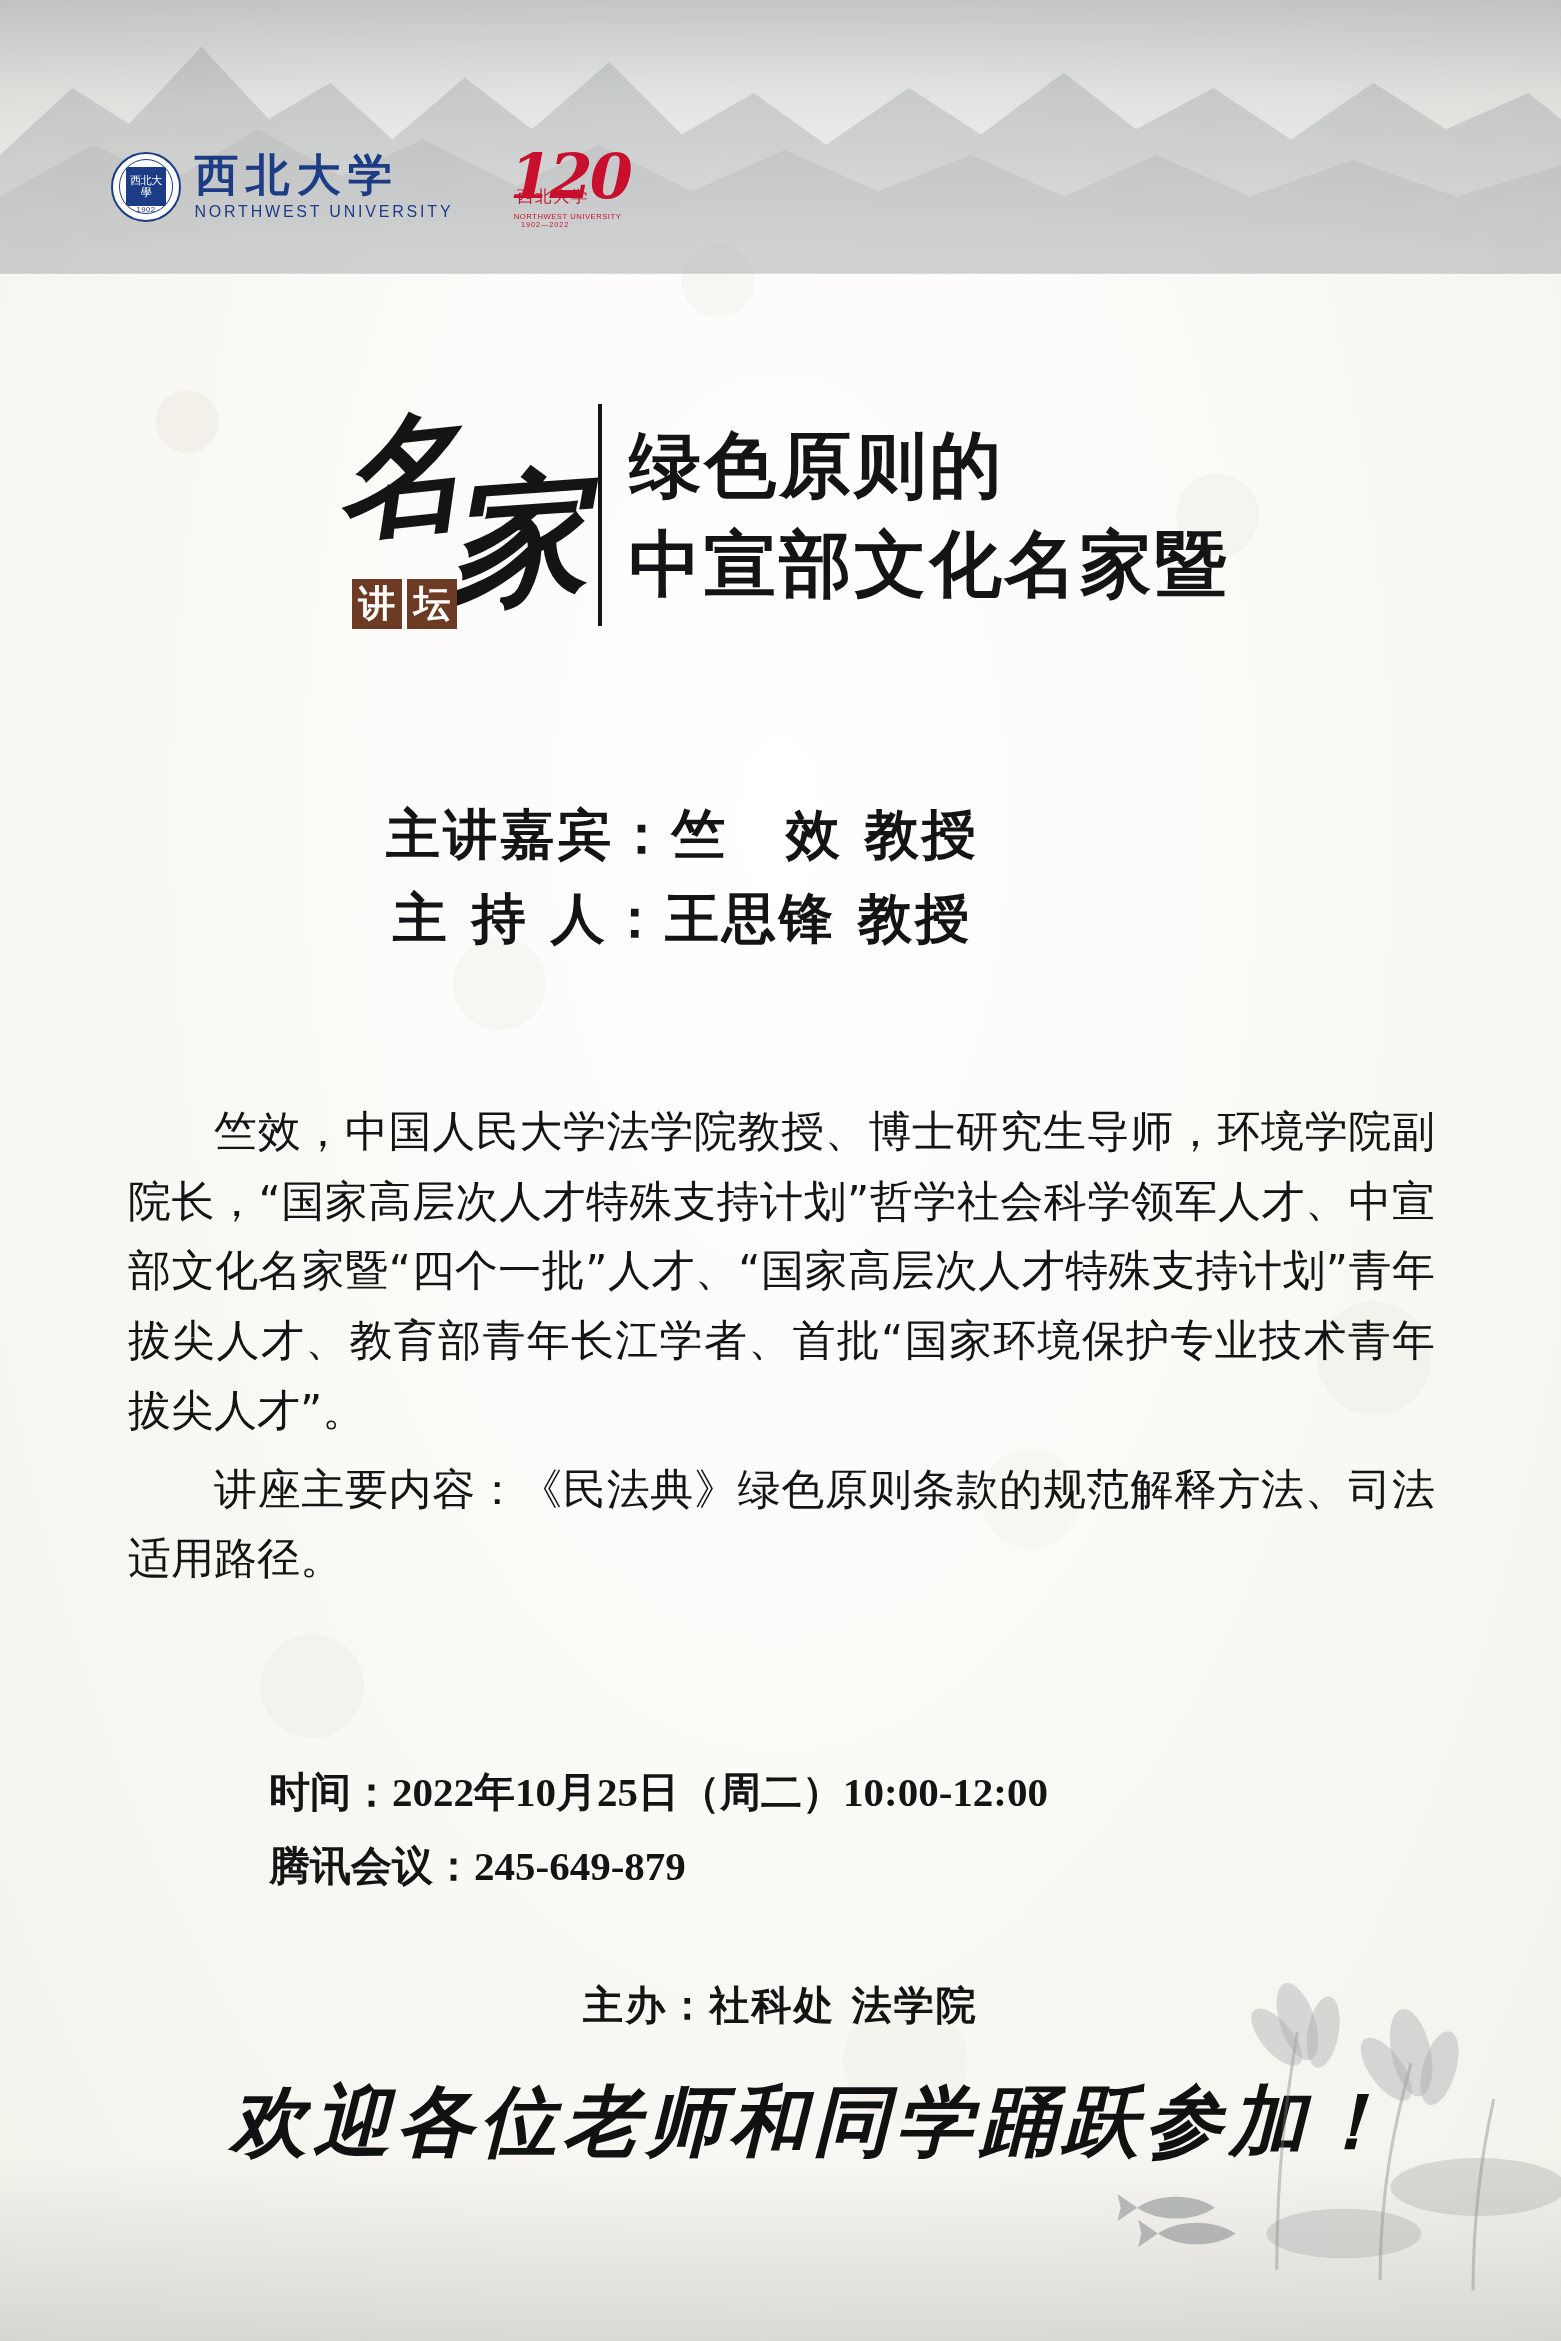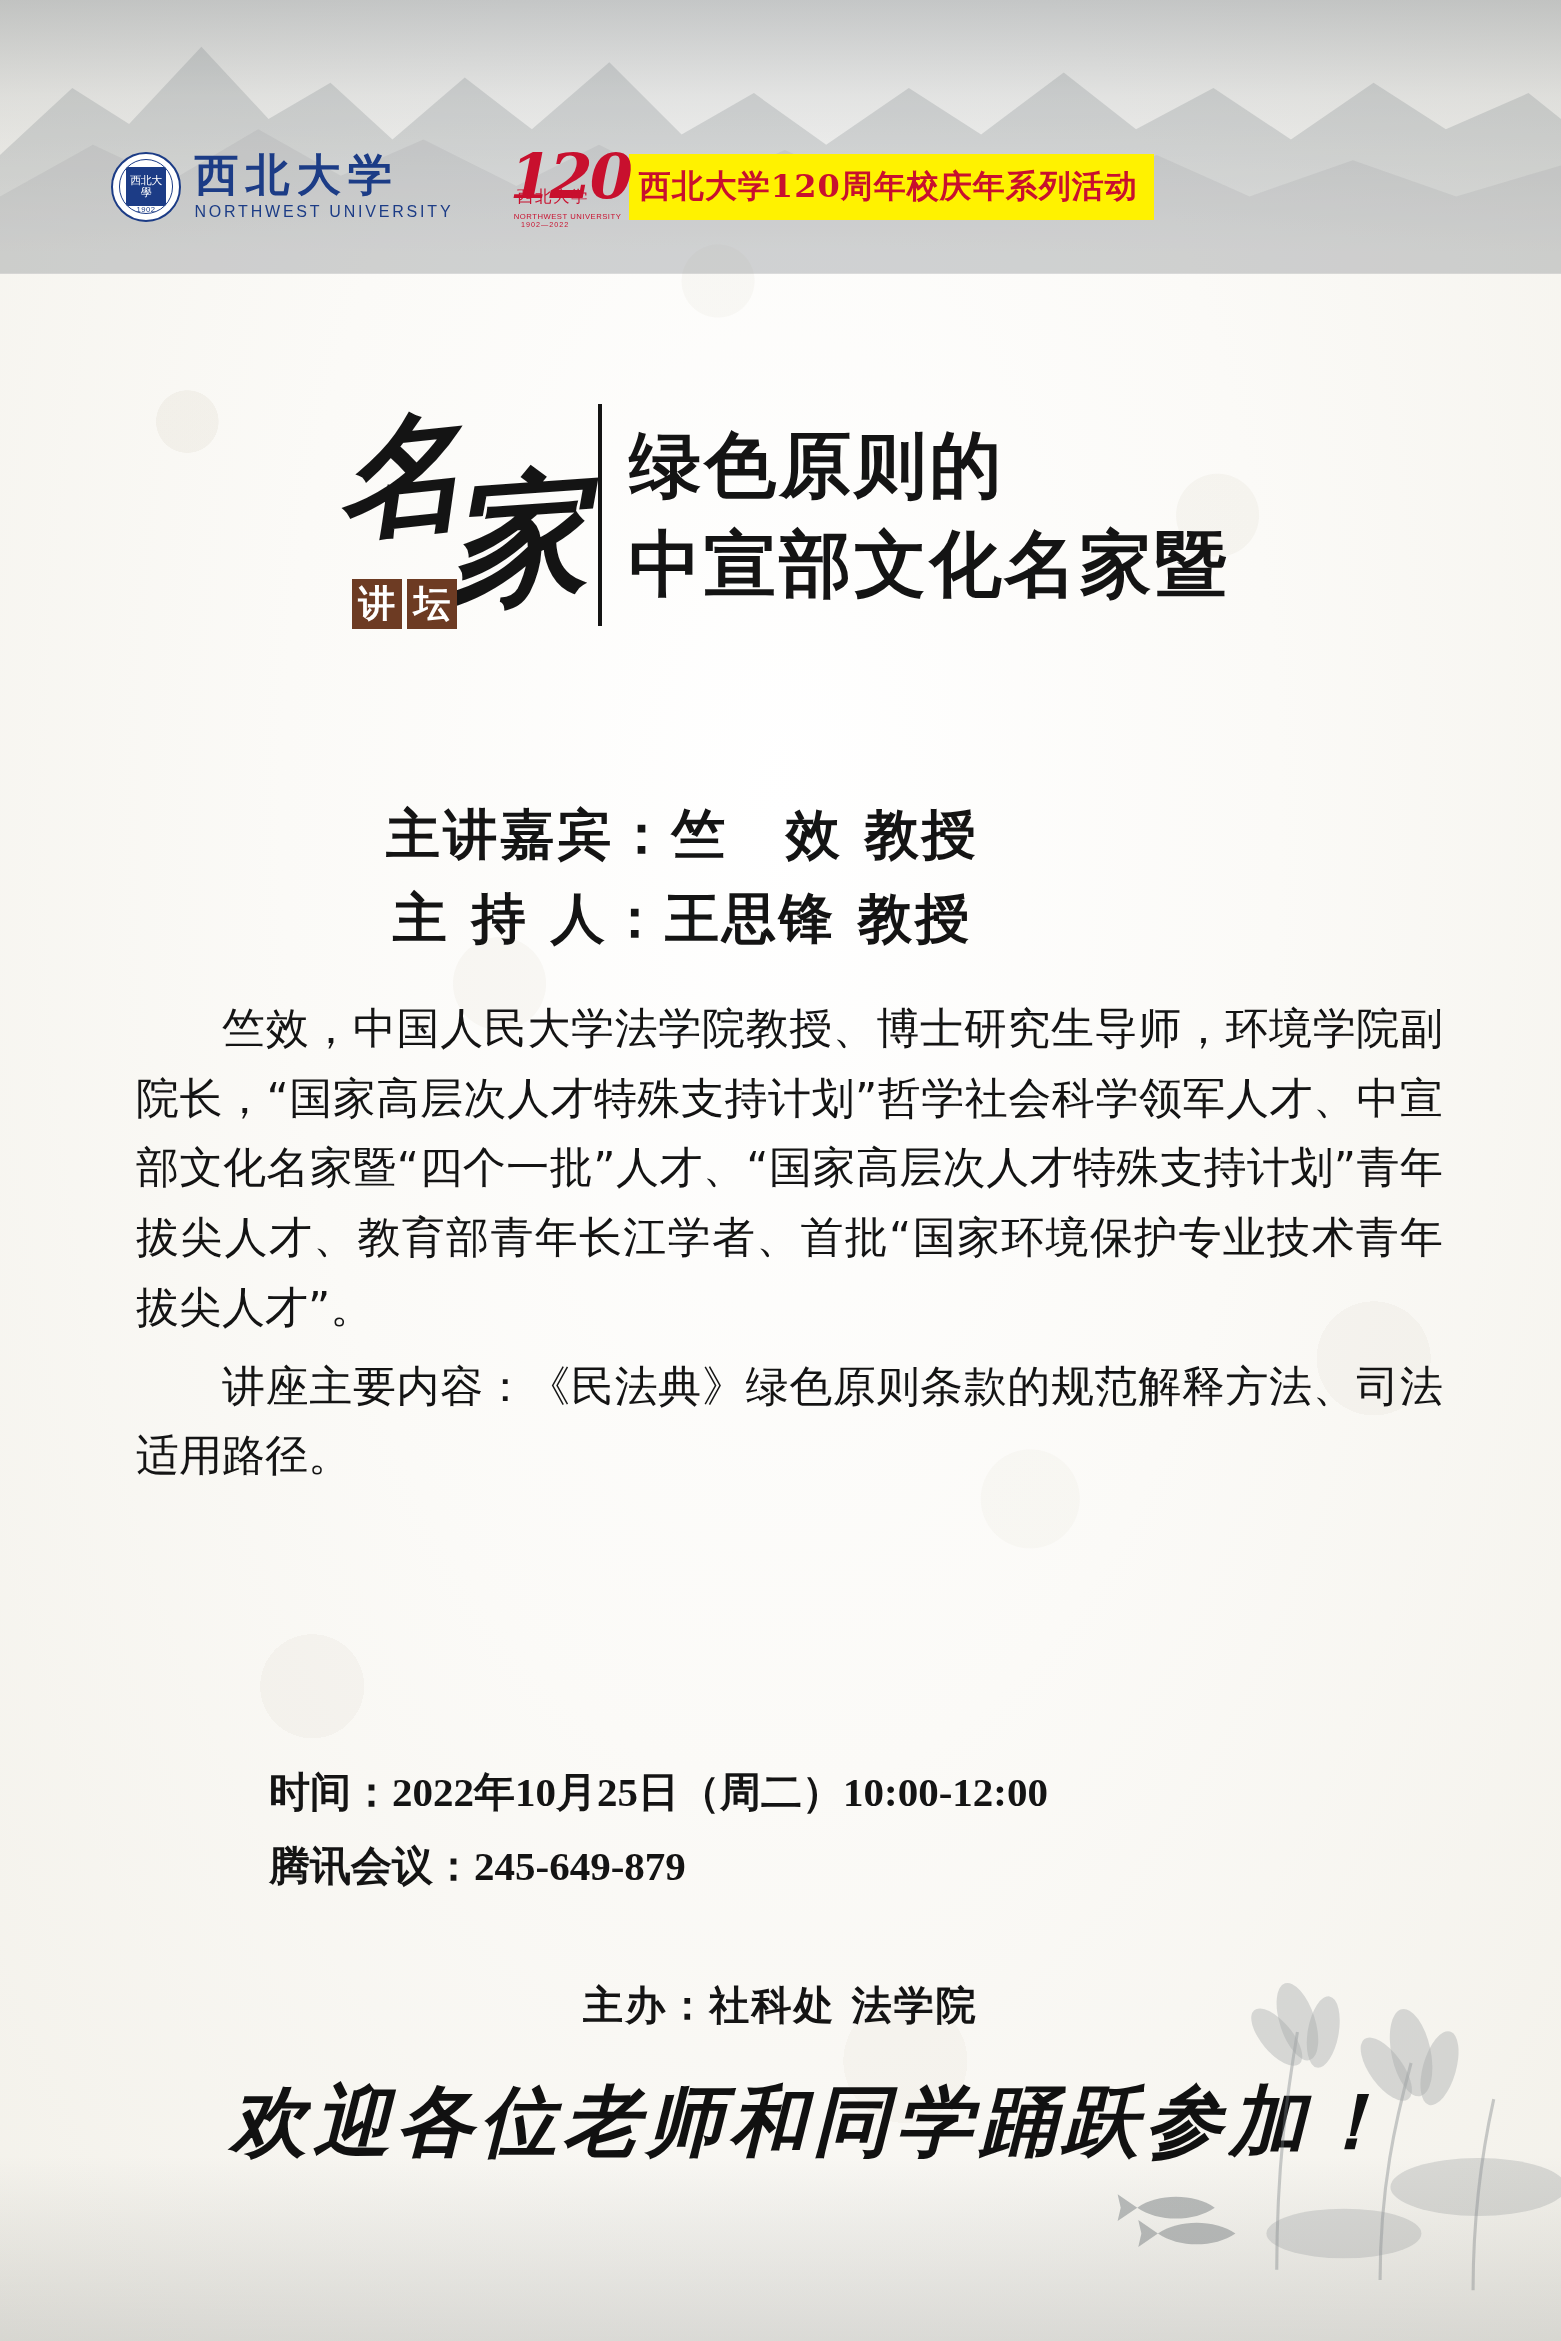--- a/index.html
+++ b/index.html
@@ -255,24 +255,23 @@
     font-size: 54px;
     color: #141414;
     letter-spacing: 3.1px;
     line-height: 1.55;
     white-space: nowrap;
   }
 
   
   .body-text {
     position: absolute;
-    top: 994px;
+    top: 1097px;
     left: 128px;
     width: 1307px;
-    margin-left: 8px;
   }
   .para {
     font-family: "DejaVu Sans", sans-serif;
     font-size: 43px;
     color: #141414;
     line-height: 1.62;
     text-align: justify;
     text-indent: 86px;
     margin: 0 0 9.3px 0;
   }
@@ -367,23 +366,20 @@
         <div class="uni-en">NORTHWEST UNIVERSITY</div>
       </div>
     </div>
 
     <div class="anniv">
       <div class="anniv-mark">
         <div class="anniv-120">120</div>
         <div class="anniv-sub-cn">西北大学</div>
         <div class="anniv-sub-en">NORTHWEST UNIVERSITY</div>
         <div class="anniv-sub-years">1902—2022</div>
-      </div>
-      <div class="banner">
-        <span class="banner-text">西北大学120周年校庆年系列活动</span>
       </div>
     </div>
 
   </div>
 
   <div class="title-row">
 
     <div class="calligraphy">
       <div class="cal-ming">名</div>
       <div class="cal-jia">家</div>

